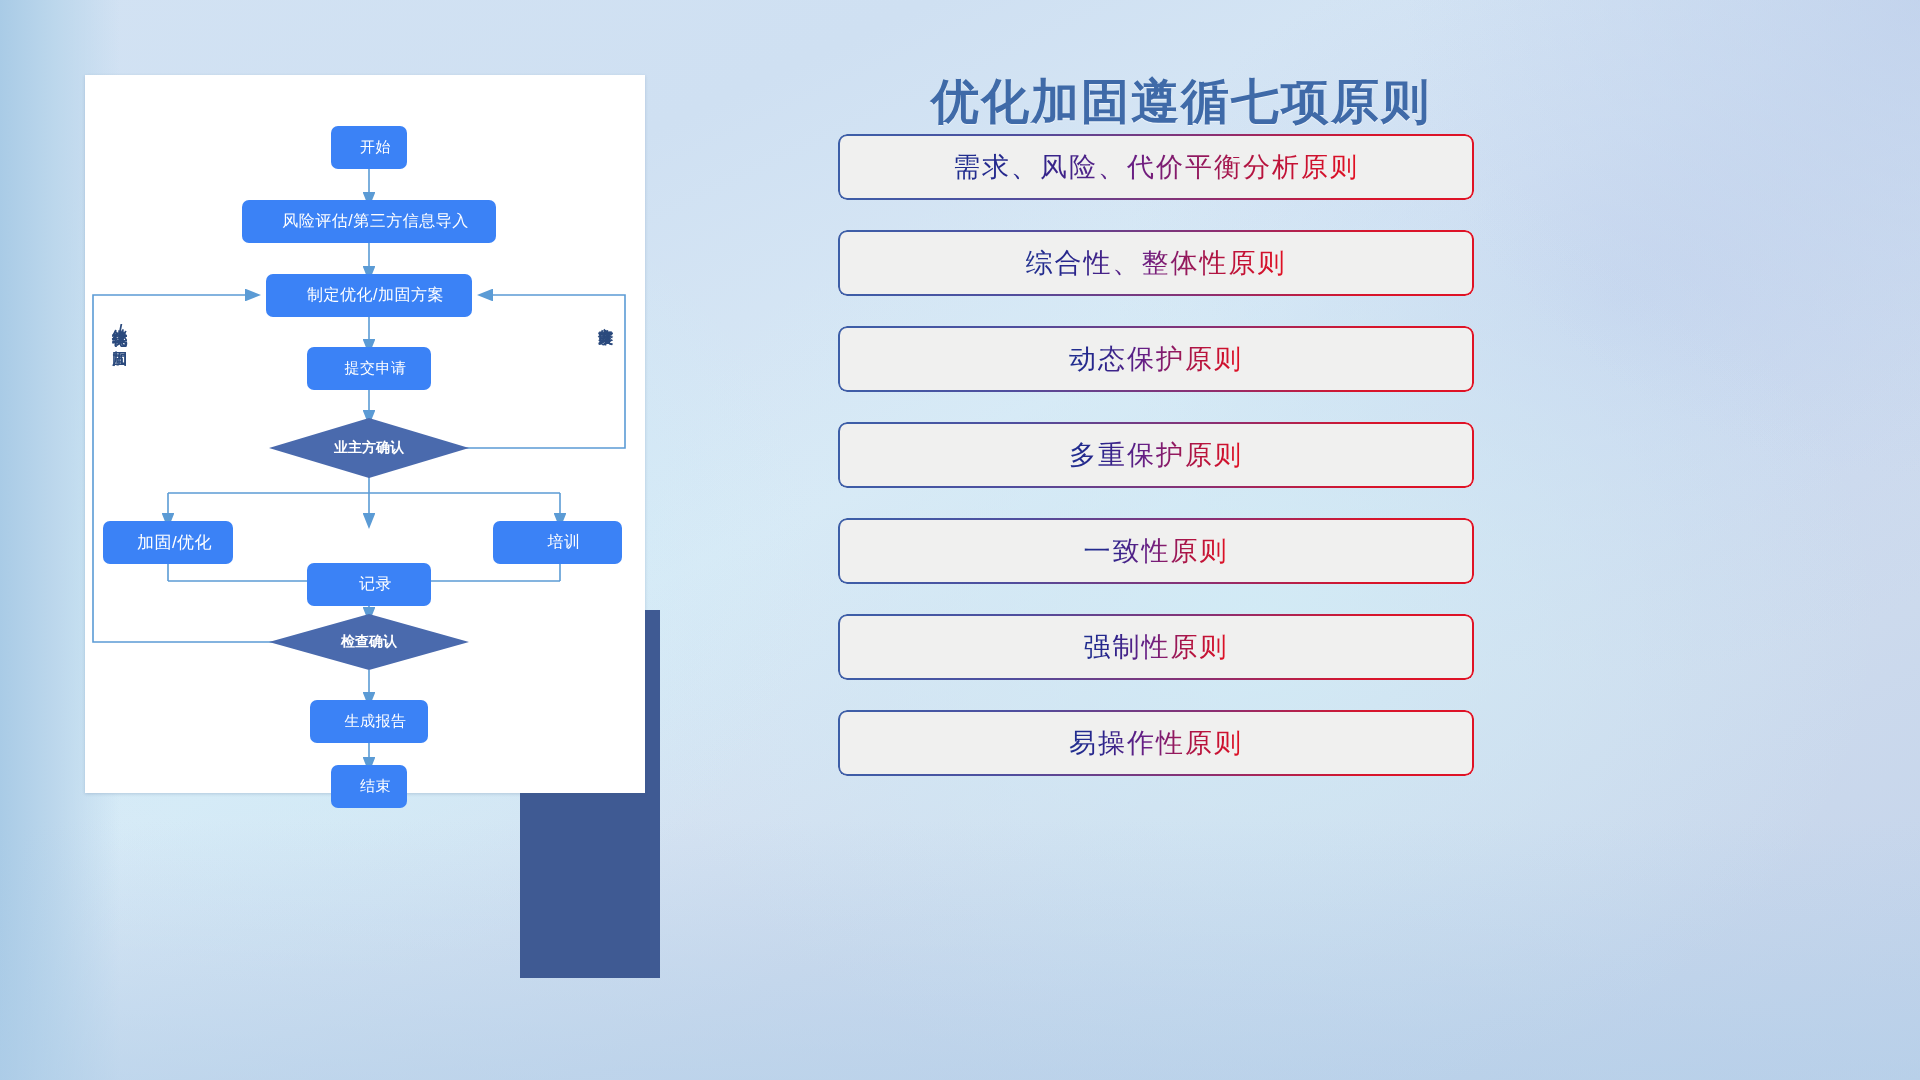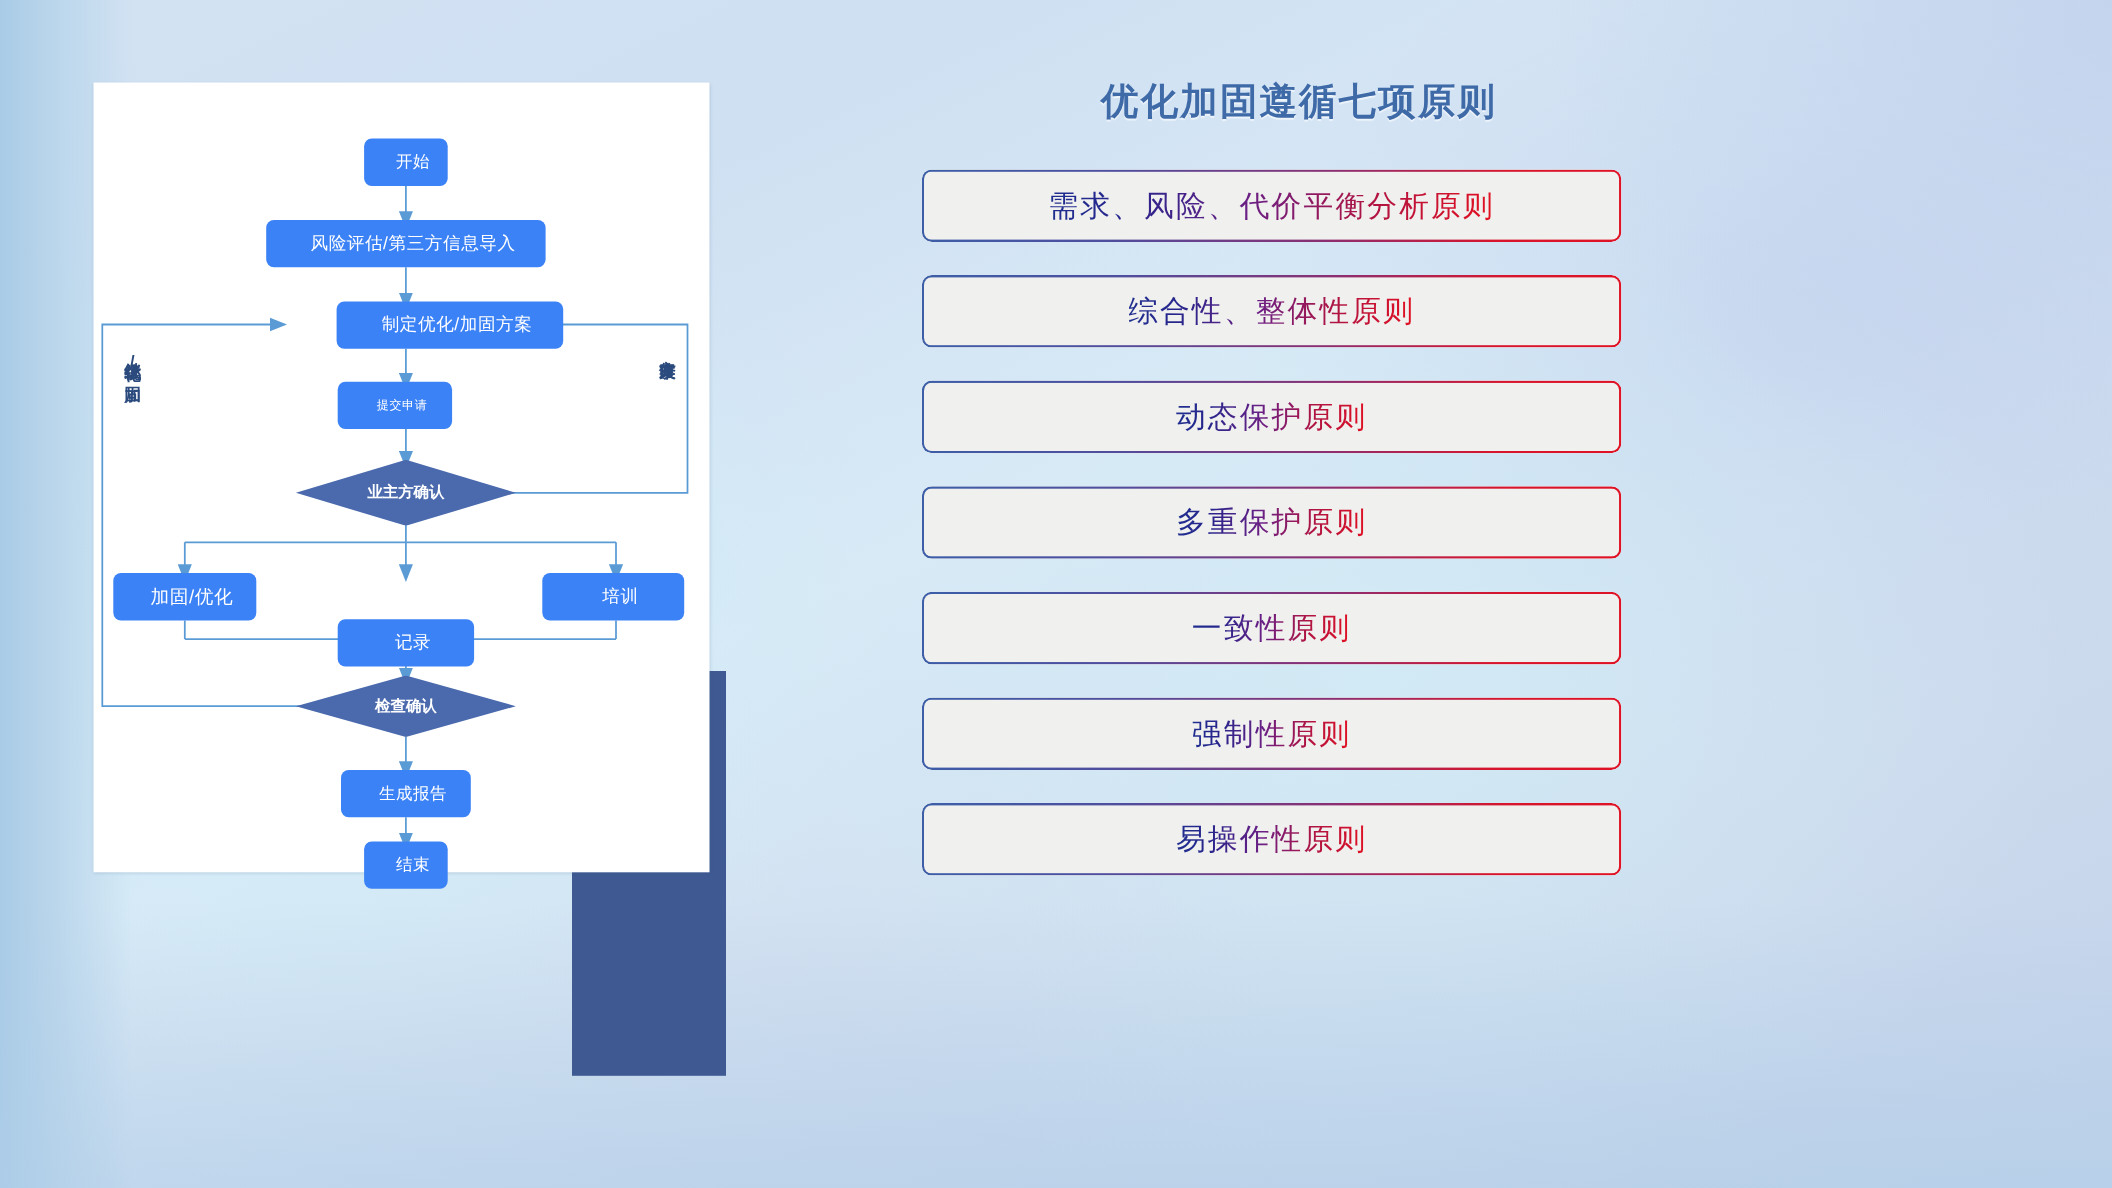--- a/index.html
+++ b/index.html
@@ -69,26 +69,25 @@
     writing-mode: vertical-rl;
     text-orientation: upright;
     letter-spacing: 1px;
     line-height: 1.05;
   }
 
   
   #right-panel { position: absolute; left: 820px; top: 70px; width: 700px; }
   #panel-title {
     text-align: center;
-    font-size: 34px;
+    font-size: 48px;
     font-weight: bold;
     color: #3f6aa8;
     letter-spacing: 2px;
     padding-left: 22px;
-    margin-bottom: 38px;
     text-shadow: 0 1px 1px rgba(255,255,255,0.6);
   }
   .principle {
     position: relative;
     width: 636px;
     margin-left: 18px;
     height: 66px;
     margin-bottom: 30px;
     border-radius: 9px;
     background: #f0f0ef;
@@ -171,25 +170,25 @@
   </svg>
 
   <div class="node" style="left:246px; top:51px; width:76px; height:43px; font-size:15px;">
     <span>开始</span>
   </div>
 
   <div class="node" style="left:157px; top:125px; width:254px; height:43px; font-size:16px;">
     <span>风险评估/第三方信息导入</span>
   </div>
 
-  <div class="node" style="left:181px; top:199px; width:206px; height:43px; font-size:16px;margin-left:40px;">
+  <div class="node" style="left:181px; top:199px; width:206px; height:43px; font-size:16px;">
     <span>制定优化/加固方案</span>
   </div>
 
-  <div class="node" style="left:222px; top:272px; width:104px; height:43px; font-size:11px;">
+  <div class="node" style="left:222px; top:272px; width:124px; height:43px; font-size:15px;">
     <span>提交申请</span>
   </div>
 
   <div class="diamond" style="left:184px; top:343px; width:200px; height:60px; font-size:14px;">
     <div class="dshape"></div>
     <span>业主方确认</span>
   </div>
 
   <div class="node" style="left:18px; top:446px; width:130px; height:43px; font-size:17px;">
     <span>加固/优化</span>

